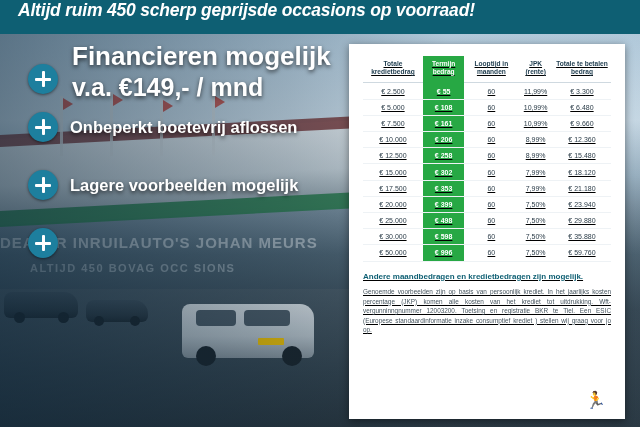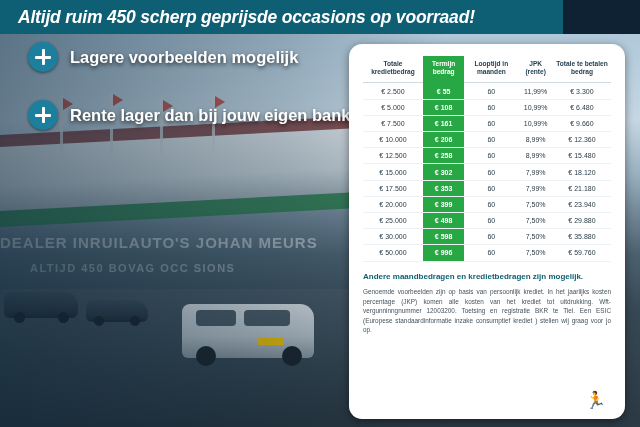--- a/index.html
+++ b/index.html
@@ -7,23 +7,23 @@
     width:640px;height:427px;
     font-family:"Liberation Sans", sans-serif;
     background:#0f2233;
     overflow:hidden;
     position:relative;
   }
   .stage{position:absolute;inset:0;}
 
   
   .banner{
-    position:absolute;left:0;top:0;width:563px;height:34px;
+    position:absolute;left:0;top:0;width:640px;height:34px;
     background:#0e5f73;
-    display:flex;align-items:center;
+    display:flex;
   }
   .banner-text{
     color:#ffffff;font-size:17.5px;font-weight:bold;
     font-style:italic;
     padding-left:18px;letter-spacing:-0.2px;
     white-space:nowrap;
   }
 
   
   .photo{
@@ -118,23 +118,24 @@
     color:#ffffff;font-size:16.5px;font-weight:bold;
     text-shadow:0 2px 4px rgba(0,0,0,.7);
     white-space:nowrap;
   }
   .first-block{position:relative;}
   .first-block .plus{position:absolute;left:0;top:22px;}
 
   
   .card{
     position:absolute;left:349px;top:44px;width:276px;height:375px;
-    background:#ffffff;border-radius:13px;
+    background:#ffffff;border-radius:0;
     box-shadow:0 2px 8px rgba(0,0,0,.45);
     overflow:hidden;
+    text-decoration:underline;
   }
   table.rates{
     border-collapse:collapse;width:248px;margin:12px auto 0 auto;
     font-size:7px;color:#2a3b47;
   }
   table.rates th{
     font-size:6.6px;font-weight:bold;color:#1d3b4d;
     border-bottom:1px solid #cfd9e0;
     padding:4px 2px 6px 2px;line-height:1.25;vertical-align:bottom;
     text-align:center;
@@ -207,28 +208,36 @@
       <div class="car-win" style="left:62px;top:6px;width:46px;height:16px;"></div>
     </div>
     <div class="wheel" style="left:196px;top:312px;width:20px;height:20px;"></div>
     <div class="wheel" style="left:282px;top:312px;width:20px;height:20px;"></div>
     <div class="plate" style="left:258px;top:304px;width:26px;height:7px;"></div>
 
     <div class="photo-dark"></div>
   </div>
 
   <div class="bullets">
-
+    <div class="first-block">
+      <div class="plus"></div>
+      <div class="headline">Financieren mogelijk</div>
+      <div class="subheadline">v.a. €149,- / mnd</div>
+    </div>
+
+    <div class="bullet-row">
+      <div class="plus"></div>
+      <div class="bullet-text">Onbeperkt boetevrij aflossen</div>
+    </div>
     <div class="bullet-row">
       <div class="plus"></div>
       <div class="bullet-text">Lagere voorbeelden mogelijk</div>
     </div>
     <div class="bullet-row">
       <div class="plus"></div>
-      <div class="bullet-text">Rente lager dan bij jouw eigen bank</div>
     </div>
   </div>
 
   <div class="card">
     <table class="rates">
       <thead>
         <tr>
           <th>Totale kredietbedrag</th>
           <th>Termijn bedrag</th>
           <th>Looptijd in maanden</th>

